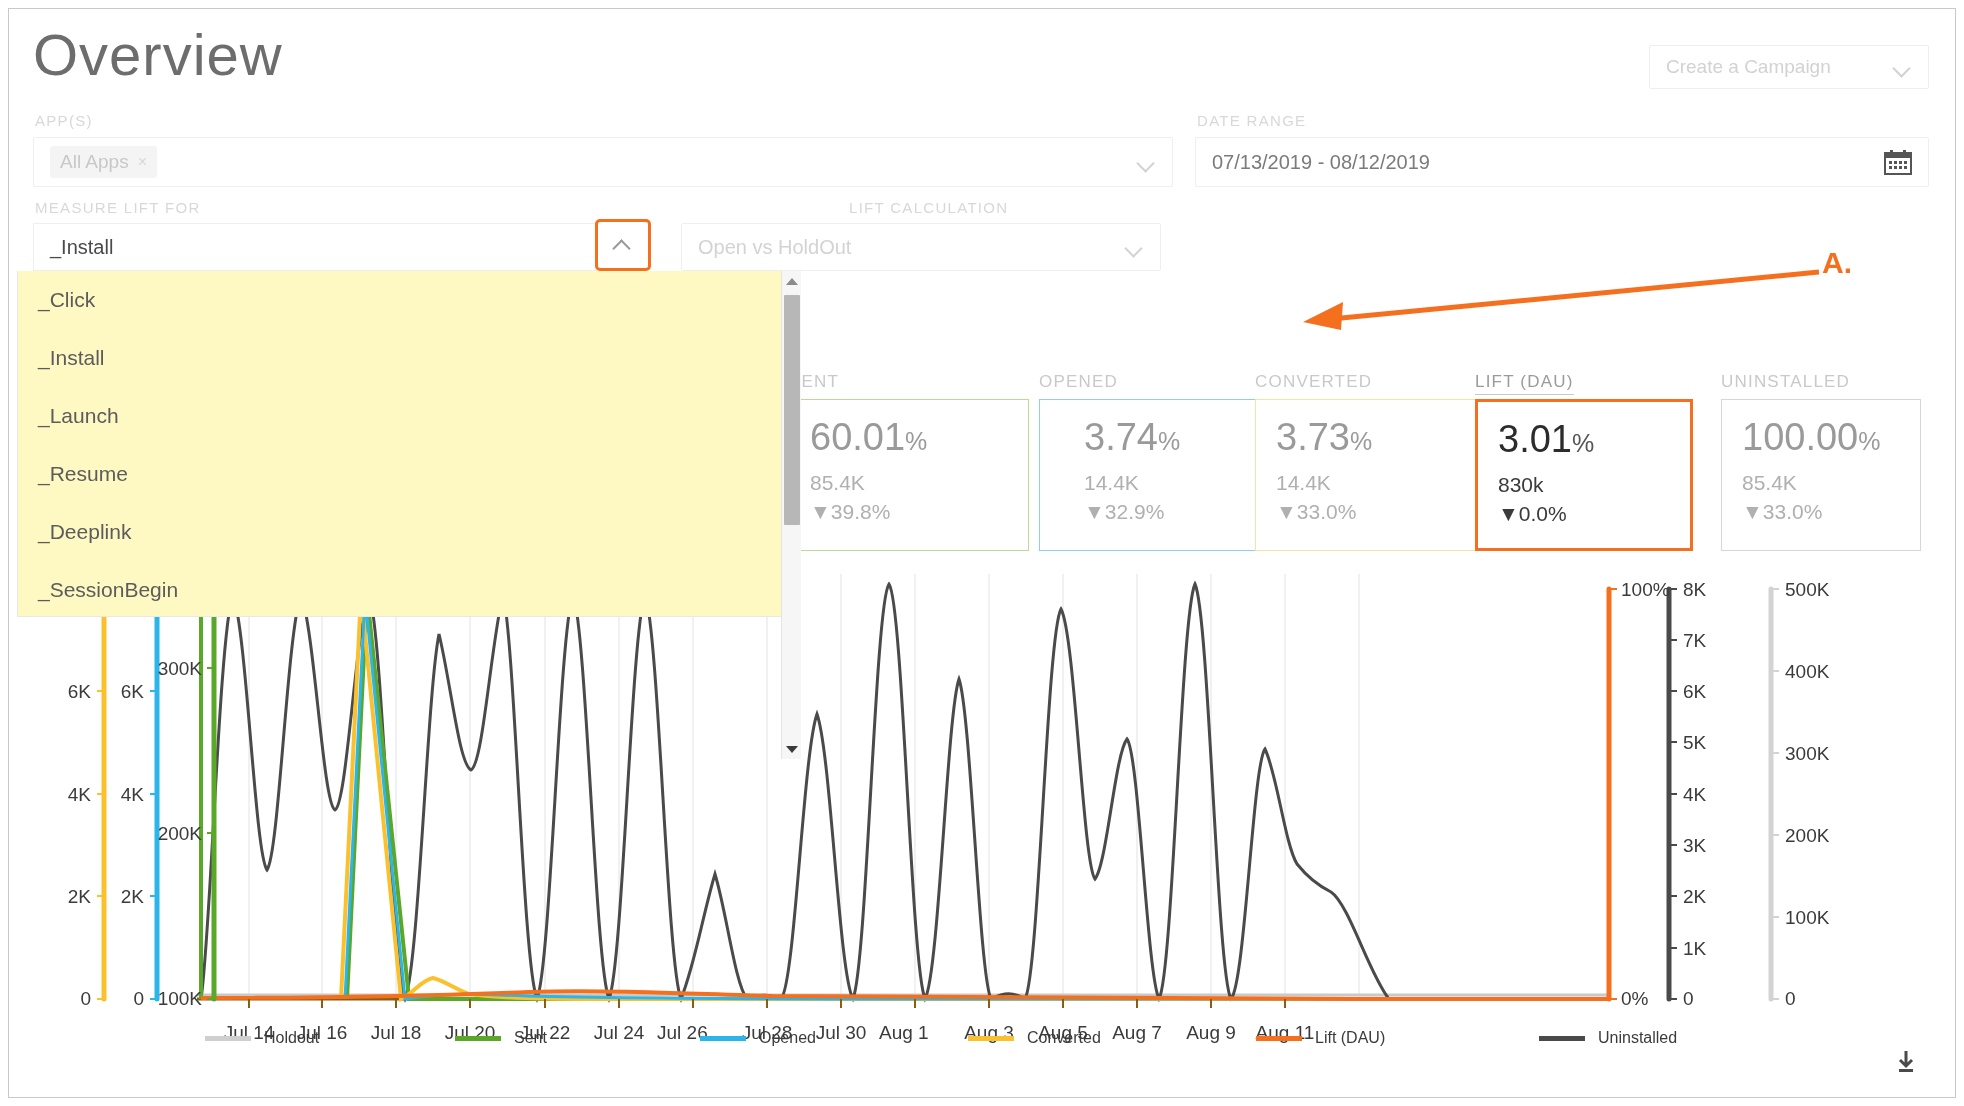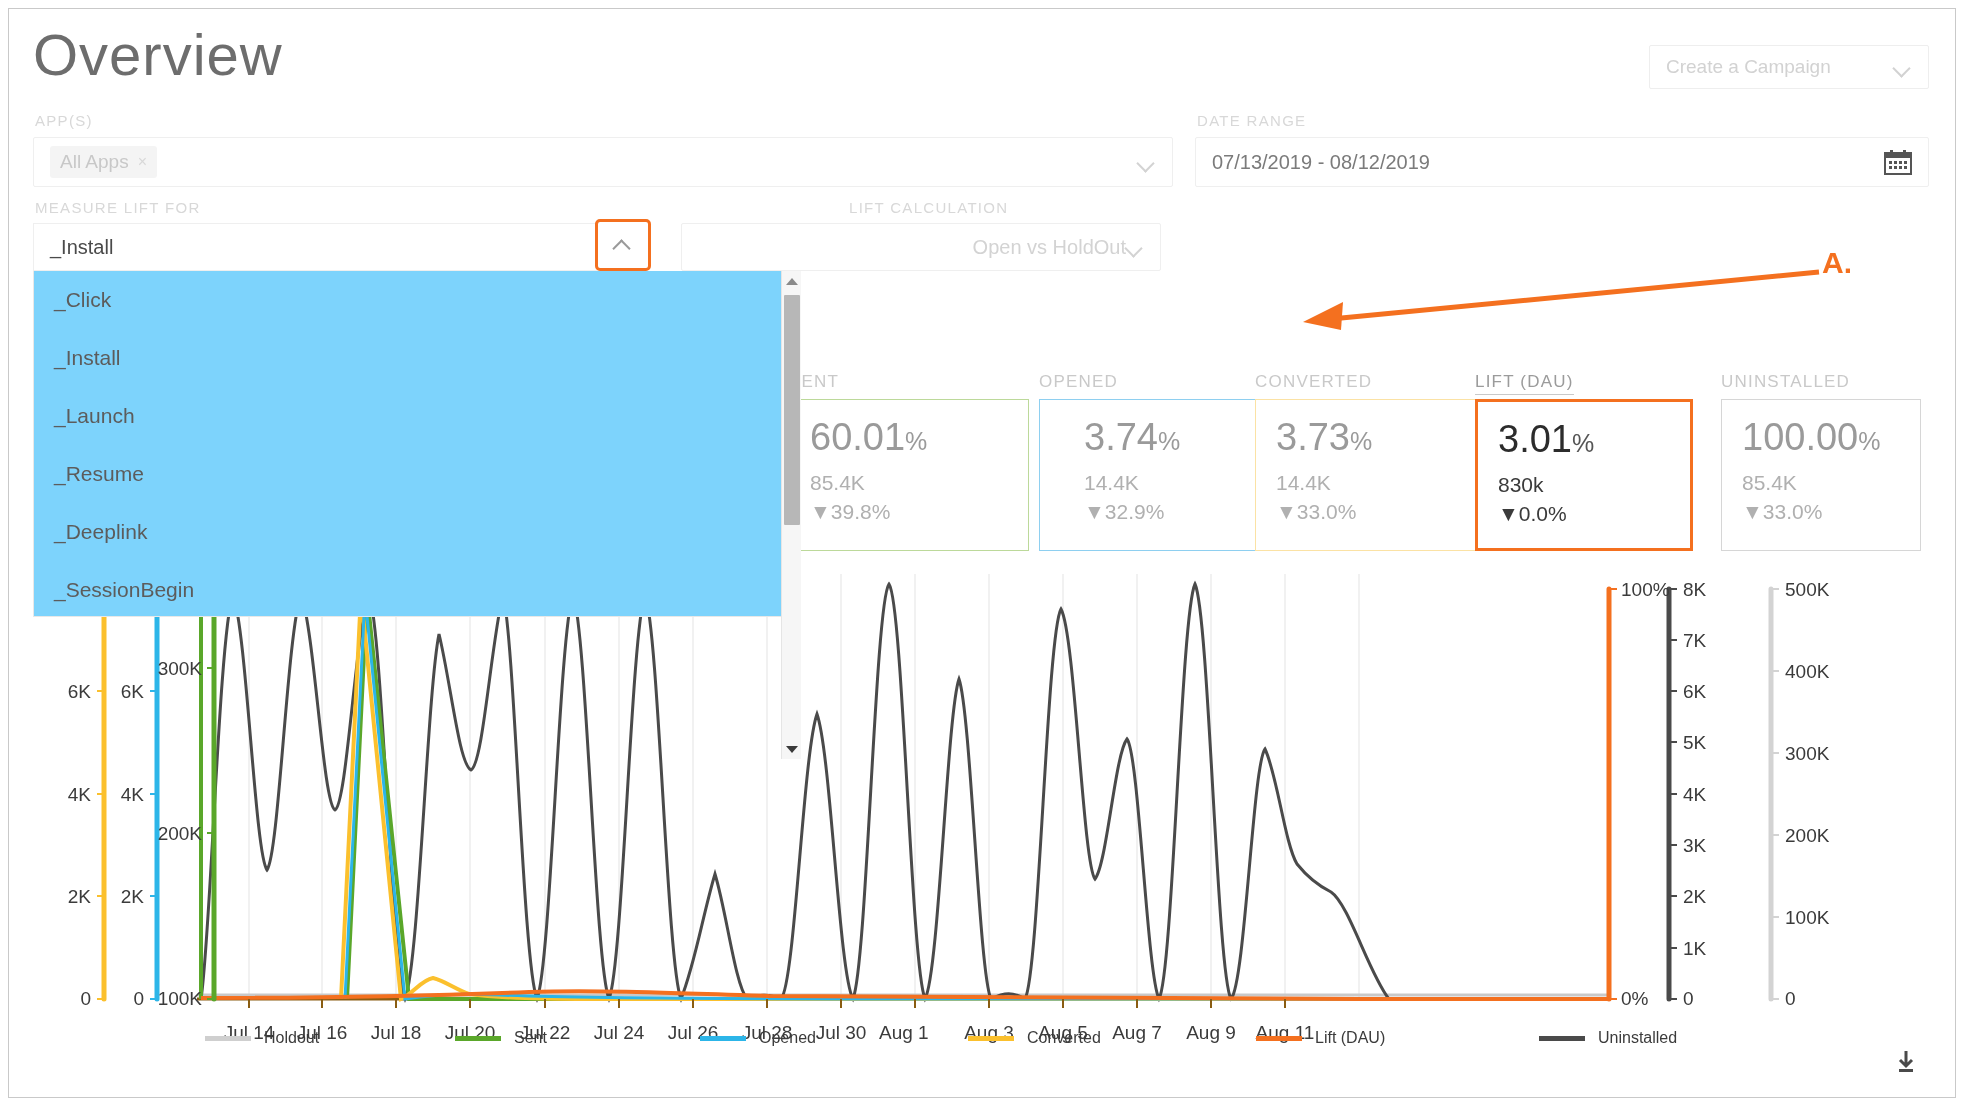--- a/index.html
+++ b/index.html
@@ -65,39 +65,39 @@
   #apps-field { left:24px; top:128px; width:1140px; height:50px; justify-content:space-between;}
   .chip {
     background:#f4f4f4; border-radius:3px;
     padding:5px 10px; font-size:19px; color:#c8c8c8;
     display:flex; align-items:center; gap:9px;
   }
   .chip .x { font-size:16px; color:#d8d8d8; }
 
   #date-field { left:1186px; top:128px; width:734px; height:50px; justify-content:space-between; color:#8d8d8d; }
 
-  #lift-calc-field { left:672px; top:214px; width:480px; height:48px; justify-content:flex-end; }
+  #lift-calc-field { left:672px; top:214px; width:480px; height:48px; justify-content:space-between; }
 
   
   #measure-box {
     position:absolute; left:24px; top:214px; width:608px; height:48px;
     border:1px solid #efefef; background:#fff;
     display:flex; align-items:center; padding:0 16px;
     font-size:20px; color:#4a4a4a;
   }
   #measure-toggle {
     position:absolute; left:586px; top:210px; width:56px; height:52px;
     border:3px solid #f4701f; border-radius:5px;
     background:#fff;
     display:flex; align-items:center; justify-content:center;
     color:#9a9a9a; cursor:pointer; z-index:40;
   }
   #dropdown {
-    position:absolute; left:24px; top:262px; width:768px; height:346px;
-    background:#7dd3fc; border:1px solid #e8e8e8; border-top:none;
+    position:absolute; left:8px; top:262px; width:768px; height:346px;
+    background:#fef9c3; border:1px solid #e8e8e8; border-top:none;
     z-index:35; overflow:hidden;
   }
   .dd-item {
     height:58px; display:flex; align-items:center;
     padding-left:20px; font-size:21px; color:#5c5c5c;
     cursor:pointer;
   }
 
   
   #dd-scroll {
@@ -465,21 +465,21 @@
     <div class="axis-lbl" style="left:1776px; top:333px; text-align:left;">100K</div>
     <div class="axis-lbl" style="left:1776px; top:414px; text-align:left;">0</div>
 
     
     <div class="axis-lbl" style="left:204px; top:448px; width:72px; text-align:center;">Jul 14</div>
     <div class="axis-lbl" style="left:277px; top:448px; width:72px; text-align:center;">Jul 16</div>
     <div class="axis-lbl" style="left:351px; top:448px; width:72px; text-align:center;">Jul 18</div>
     <div class="axis-lbl" style="left:425px; top:448px; width:72px; text-align:center;">Jul 20</div>
     <div class="axis-lbl" style="left:500px; top:448px; width:72px; text-align:center;">Jul 22</div>
     <div class="axis-lbl" style="left:574px; top:448px; width:72px; text-align:center;">Jul 24</div>
-    <div class="axis-lbl" style="left:648px; top:448px; width:72px; text-align:center;">Jul 26</div>
+    <div class="axis-lbl" style="left:648px; top:448px; width:72px; text-align:left;">Jul 26</div>
     <div class="axis-lbl" style="left:722px; top:448px; width:72px; text-align:center;">Jul 28</div>
     <div class="axis-lbl" style="left:796px; top:448px; width:72px; text-align:center;">Jul 30</div>
     <div class="axis-lbl" style="left:870px; top:448px; width:72px; text-align:left;">Aug 1</div>
     <div class="axis-lbl" style="left:944px; top:448px; width:72px; text-align:center;">Aug 3</div>
     <div class="axis-lbl" style="left:1018px; top:448px; width:72px; text-align:center;">Aug 5</div>
     <div class="axis-lbl" style="left:1092px; top:448px; width:72px; text-align:center;">Aug 7</div>
     <div class="axis-lbl" style="left:1166px; top:448px; width:72px; text-align:center;">Aug 9</div>
     <div class="axis-lbl" style="left:1240px; top:448px; width:72px; text-align:center;">Aug 11</div>
   </div>
 

